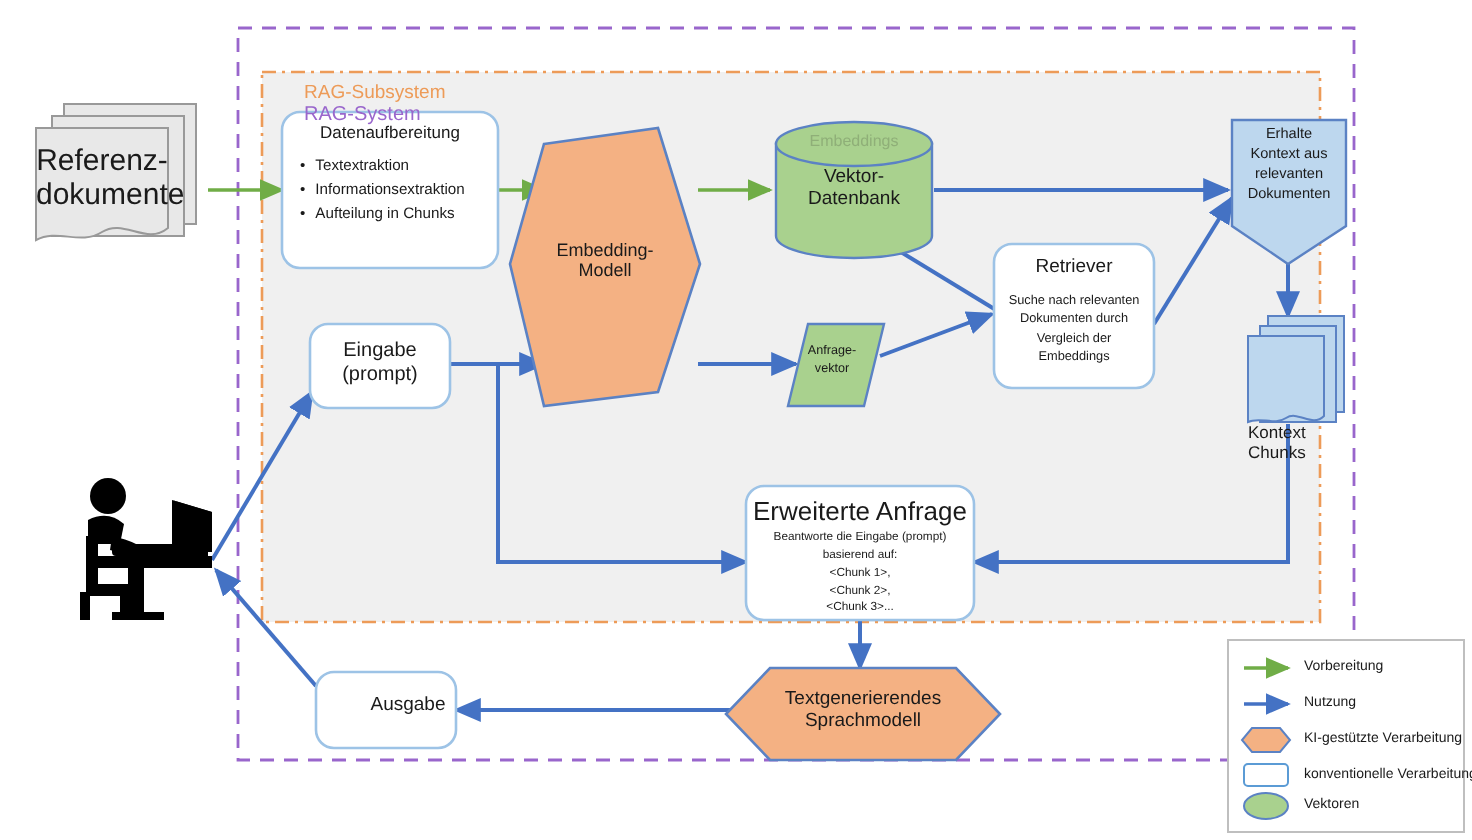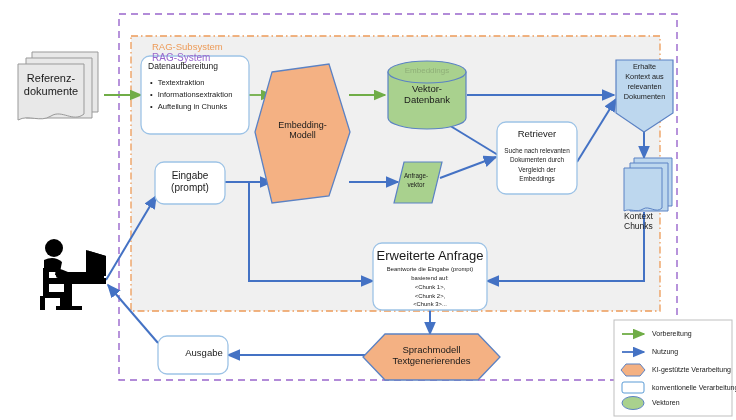--- a/index.html
+++ b/index.html
@@ -118,26 +118,26 @@
     <line x1="622" y1="334" x2="644" y2="334" stroke="#70ad47" stroke-width="1.8" marker-end="url(#arrGreen)"></line>
     <line x1="622" y1="352" x2="644" y2="352" stroke="#4472c4" stroke-width="1.8" marker-end="url(#arrBlue)"></line>
     <polygon points="626,364 640,364 645,370 640,376 626,376 621,370" fill="#f4b183" stroke="#5b82c4" stroke-width="1"></polygon>
     <rect x="622" y="382" width="22" height="11" rx="2" fill="#ffffff" stroke="#5b9bd5" stroke-width="1"></rect>
     <ellipse cx="633" cy="403" rx="11" ry="6.5" fill="#a9d18e" stroke="#5b82c4" stroke-width="1"></ellipse>
   </svg>
 
   <div class="title-sys" style="left:152px;top:20px;margin-top:32px;">RAG-System</div>
   <div class="title-sub" style="left:152px;top:41px;">RAG-Subsystem</div>
 
-  <div class="lbl" style="left:18px;top:72px;width:66px;font-size:11px;">
+  <div class="lbl" style="left:18px;top:72px;width:66px;font-size:15px;">
     <div>Referenz-</div>
     <div>dokumente</div>
   </div>
 
-  <div class="lbl" style="left:141px;top:62px;width:84px;font-size:8.5px;">Datenaufbereitung</div>
+  <div class="lbl" style="left:141px;top:62px;width:84px;font-size:8.5px;padding-left:12px;">Datenaufbereitung</div>
   <div style="position:absolute;left:150px;top:77px;width:100px;font-size:7.6px;color:#1a1a1a;line-height:1.55;">
     <div style="display:flex;gap:5px;">
         <span>•</span>
         <span>Textextraktion</span>
       </div>
     <div style="display:flex;gap:5px;">
         <span>•</span>
         <span>Informationsextraktion</span>
       </div>
     <div style="display:flex;gap:5px;">
@@ -190,22 +190,22 @@
   <div class="lbl" style="left:373px;top:249px;width:114px;font-size:13px;">Erweiterte Anfrage</div>
   <div class="lbl" style="left:371px;top:265px;width:118px;font-size:5.9px;line-height:1.5;">
     <div>Beantworte die Eingabe (prompt)</div>
     <div>basierend auf:</div>
     <div>&lt;Chunk 1&gt;,</div>
     <div>&lt;Chunk 2&gt;,</div>
     <div>&lt;Chunk 3&gt;...</div>
   </div>
 
   <div class="lbl" style="left:368px;top:345px;width:127px;font-size:9.5px;">
+    <div>Textgenerierendes</div>
     <div>Sprachmodell</div>
-    <div>Textgenerierendes</div>
   </div>
 
   <div class="lbl" style="left:169px;top:348px;width:70px;font-size:9.5px;">Ausgabe</div>
 
   <div class="legend-txt" style="left:652px;top:330px;">Vorbereitung</div>
   <div class="legend-txt" style="left:652px;top:348px;">Nutzung</div>
   <div class="legend-txt" style="left:652px;top:366px;">KI-gestützte Verarbeitung</div>
   <div class="legend-txt" style="left:652px;top:384px;">konventionelle Verarbeitung</div>
   <div class="legend-txt" style="left:652px;top:399px;">Vektoren</div>
 

